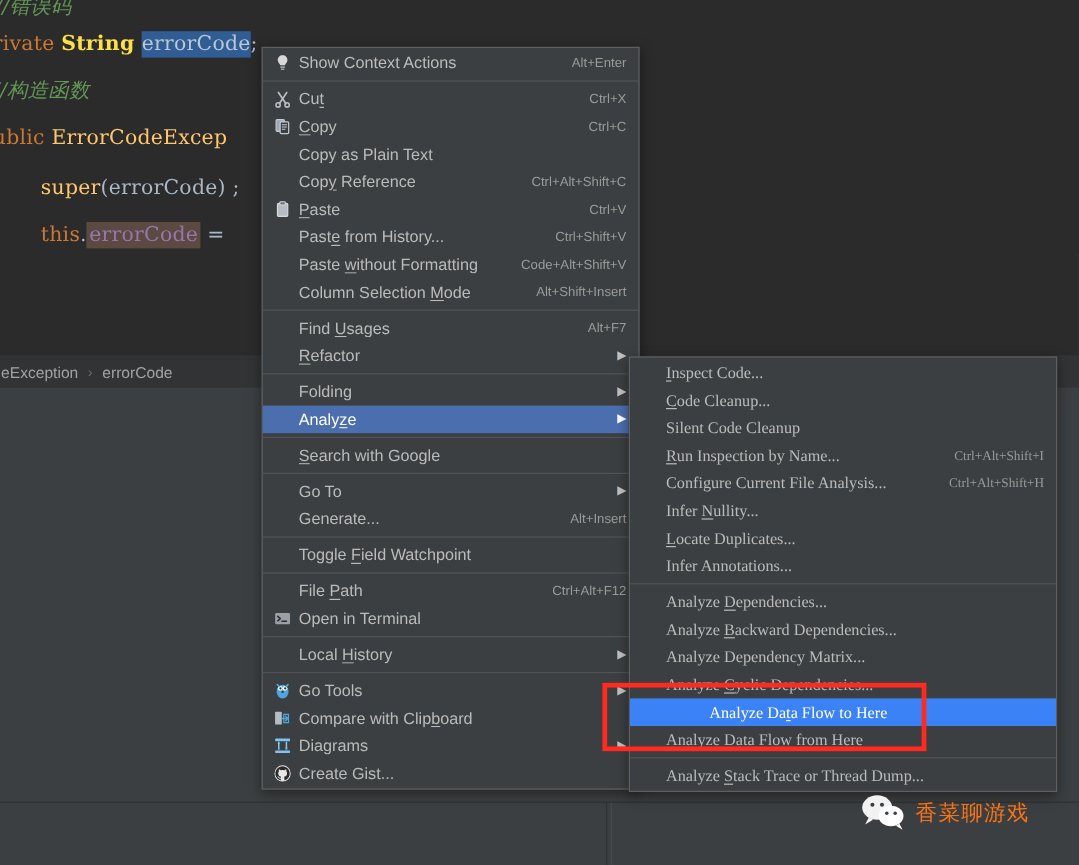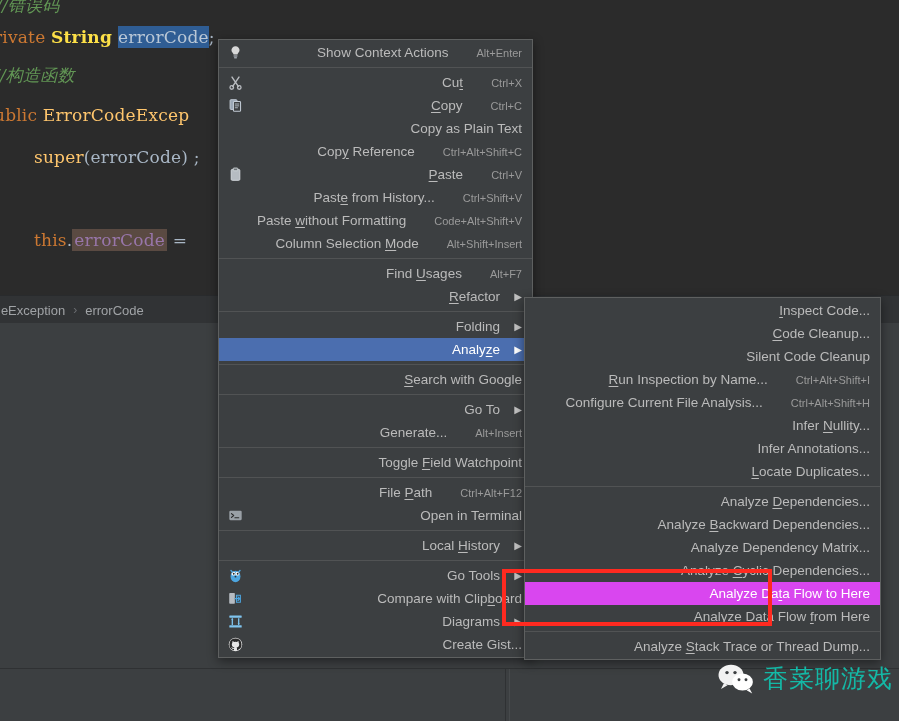--- a/index.html
+++ b/index.html
@@ -76,57 +76,57 @@
     height:23px;
     padding:0 10px 0 6px;
     white-space:nowrap;
     box-sizing:border-box;
   }
   .mi .ico{
     width:20px;min-width:20px;height:16px;
     display:flex;align-items:center;justify-content:center;
     margin-right:4px;
   }
-  .mi .lbl{flex:1;overflow:hidden;text-overflow:ellipsis;text-align:right;}
+  .mi .lbl{flex:1;overflow:hidden;text-overflow:ellipsis;}
   .mi .acc{
     color:#9a9a9a;margin-left:28px;font-size:11px;
   }
   .mi .arrow{
     margin-left:14px;width:8px;text-align:right;color:#c0c0c0;font-size:10px;
   }
   .mi.sel-item{background:#4b6eaf;color:#ffffff;}
   .mi.sel-item .arrow{color:#ffffff;}
   .sep{height:1px;background:#515354;margin:3px 0;}
   u.mn{text-decoration:underline;text-underline-offset:2px;}
 
   
   #ctx-menu{left:218px;top:39px;width:313px;}
   
-  #sub-menu{left:524px;top:297px;width:355px;}
-
-  
-  #sub-menu .mi.sel-item{background:#d946ef;}
+  #sub-menu{left:524px;top:297px;width:355px;font-family:Liberation Serif, serif;}
+
+  
+  #sub-menu .mi.sel-item{background:#3b82f6;gap:36px;}
 
   
   .red-rect{
     position:absolute;left:502px;top:569px;width:270px;height:57px;
     border:4px solid #ff2a20;
     box-sizing:border-box;
     pointer-events:none;
     z-index:40;
   }
 
   
   .watermark{
     position:absolute;left:718px;top:662px;
     display:flex;align-items:center;gap:9px;
     z-index:30;
   }
   .wm-text{
-    font-size:25px;color:#14b8a6;
+    font-size:18px;color:#f97316;
     font-family:"DejaVu Sans","Liberation Sans",sans-serif;
     letter-spacing:1px;
   }
 
   
   svg{display:block;}
 </style>
 </head>
 <body>
 
@@ -136,21 +136,21 @@
     <div class="code-line cl-cmt" style="left:-4px;top:-6px;">//错误码</div>
 
     <div class="code-line" style="left:-6px;top:27px;"><span class="cl-kw">rivate </span><span class="cl-type">String </span><span class="sel">errorCode</span><span class="cl-txt">;</span></div>
 
     <div class="code-line cl-cmt" style="left:-6px;top:64px;">//构造函数</div>
 
     <div class="code-line" style="left:-6px;top:105px;"><span class="cl-kw">ublic </span><span class="cl-cls">ErrorCodeExcep</span></div>
 
     <div class="code-line" style="left:34px;top:147px;"><span class="cl-cls">super</span><span class="cl-txt">(errorCode) ;</span></div>
 
-    <div class="code-line" style="left:34px;top:186px;margin-top:44px;"><span class="cl-kw">this</span><span class="cl-txt">.</span><span class="fieldhl cl-field">errorCode</span><span class="cl-txt"> =</span></div>
+    <div class="code-line" style="left:34px;top:186px;"><span class="cl-kw">this</span><span class="cl-txt">.</span><span class="fieldhl cl-field">errorCode</span><span class="cl-txt"> =</span></div>
   </div>
 
   <div class="breadcrumb-bar">
     <span class="bc-item" style="margin-left:-2px;">leException</span>
     <span class="bc-sep">›</span>
     <span class="bc-item">errorCode</span>
   </div>
 
   <div class="lower-pane">
     <div class="lower-divider"></div>
@@ -363,25 +363,25 @@
         <span class="ico"></span>
         <span class="lbl">Configure Current File Analysis...</span>
         <span class="acc">Ctrl+Alt+Shift+H</span>
       </div>
       <div class="mi">
         <span class="ico"></span>
         <span class="lbl">Infer <u class="mn">N</u>ullity...</span>
       </div>
       <div class="mi">
         <span class="ico"></span>
+        <span class="lbl"><u class="mn">L</u>ocate Duplicates...</span>
+      </div>
+      <div class="mi">
+        <span class="ico"></span>
         <span class="lbl">Infer Annotations...</span>
-      </div>
-      <div class="mi">
-        <span class="ico"></span>
-        <span class="lbl"><u class="mn">L</u>ocate Duplicates...</span>
       </div>
       <div class="sep"></div>
       <div class="mi">
         <span class="ico"></span>
         <span class="lbl">Analyze <u class="mn">D</u>ependencies...</span>
       </div>
       <div class="mi">
         <span class="ico"></span>
         <span class="lbl">Analyze <u class="mn">B</u>ackward Dependencies...</span>
       </div>

